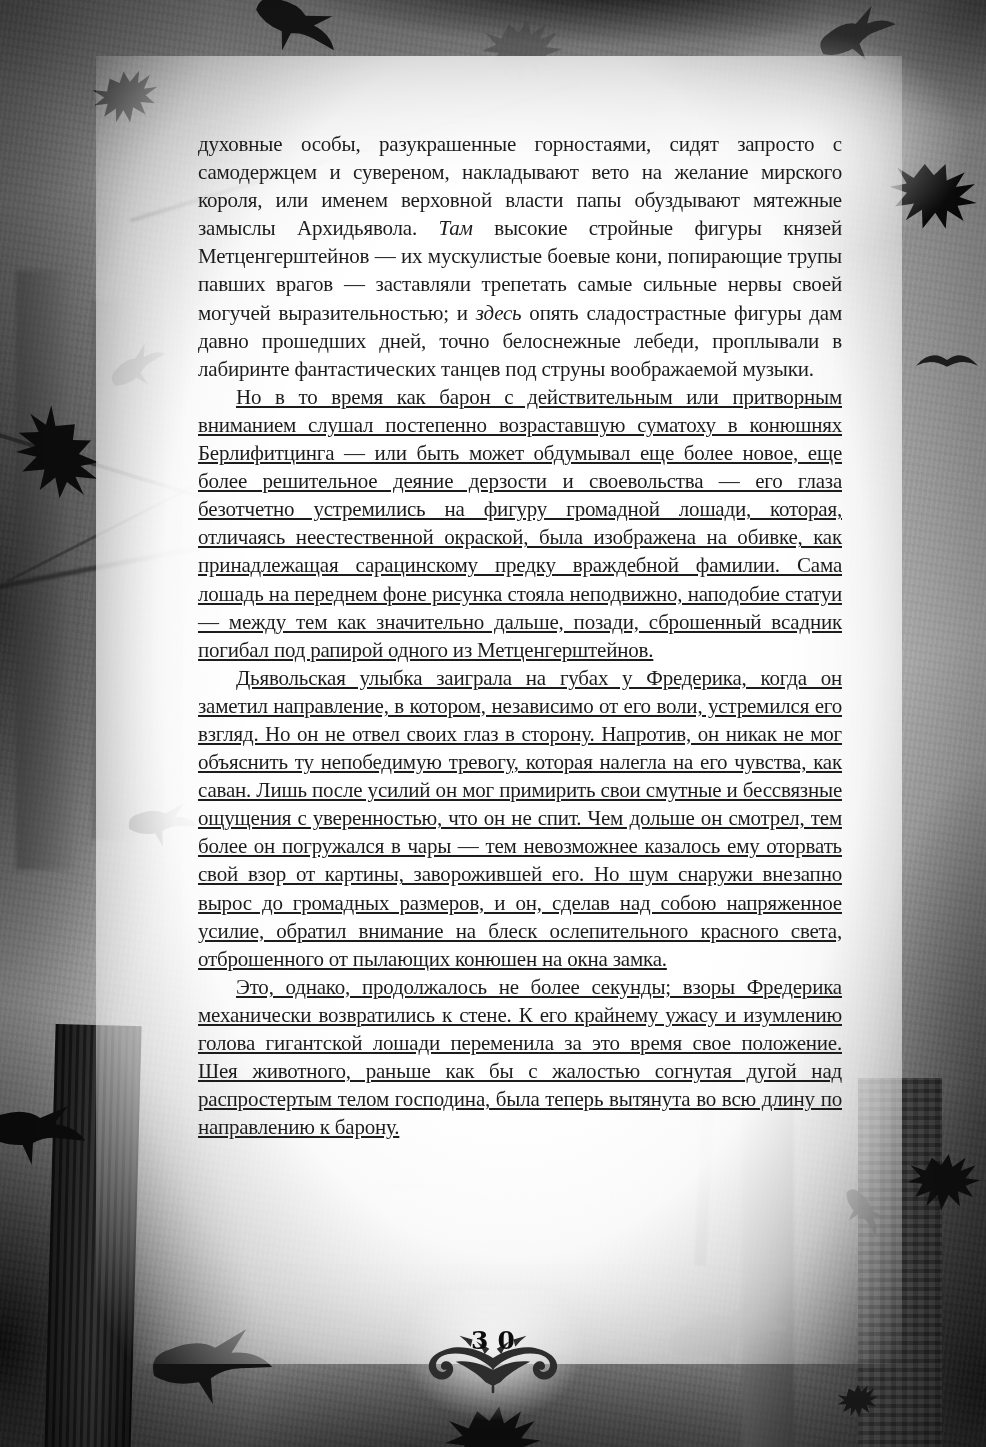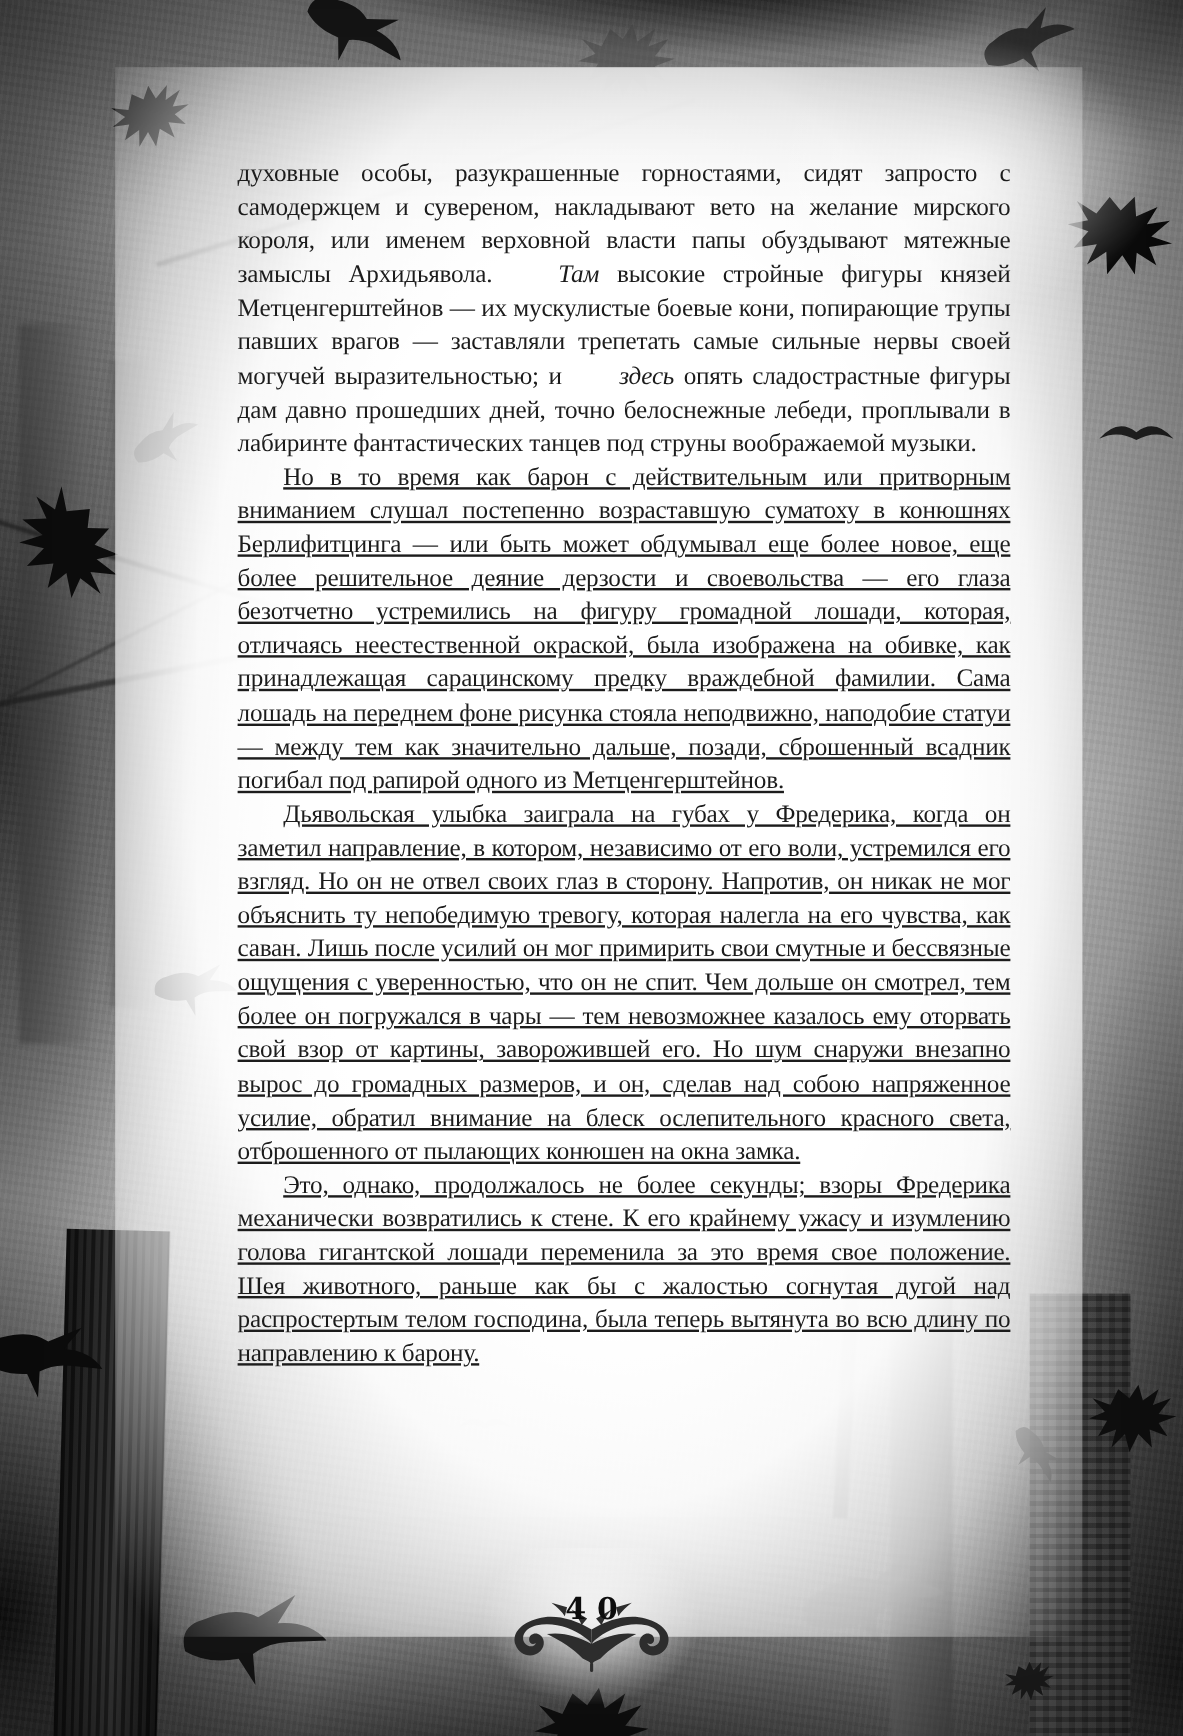--- a/index.html
+++ b/index.html
@@ -49,21 +49,21 @@
   .glow-footer{position:absolute;left:403px;top:1290px;width:180px;height:130px;z-index:4;pointer-events:none;
     background:radial-gradient(ellipse at 50% 45%, rgba(255,255,255,.95), rgba(255,255,255,0) 72%);}
   .vignette{position:absolute;inset:0;z-index:4;pointer-events:none;box-shadow:inset 0 0 140px 28px rgba(0,0,0,.35);}
   .text-block{
     position:absolute;left:198px;top:130px;width:644px;z-index:5;
     font-size:21px;line-height:28.1px;letter-spacing:-.2px;
     color:#1c1c1c;text-align:justify;
   }
   .para{margin:0;}
   .para.indent{text-indent:38px;text-decoration:underline;}
-  .it{font-style:italic;margin-left:40px;}
+  .it{font-style:italic;}
   .flourish-wrap{position:absolute;left:50%;top:1320px;transform:translateX(-50%);z-index:8;}
   .pagenum{position:absolute;left:50%;top:1326px;transform:translateX(-50%);z-index:9;
     font-family:"DejaVu Serif",serif;font-size:25px;font-weight:bold;color:#0d0d0d;
     letter-spacing:9px;padding-left:9px;white-space:nowrap;}
 </style>
 </head>
 <body>
 
 <svg width="0" height="0" style="position:absolute">
   <defs>
@@ -160,15 +160,15 @@
           <path d="M100 53 C88 46 74 42 60 44 C72 50 84 57 92 66 L100 70 Z"></path>
           <path d="M96 30 L82 22 Q89 30 91 36 Z"></path>
           <path d="M78 20 L64 16 Q72 22 76 28 Z"></path>
         </g>
         <use href="#flourish-left" transform="translate(200,0) scale(-1,1)"></use>
         <path d="M100 52 L90 60 Q97 64 100 73 Q103 64 110 60 Z"></path>
         <rect x="98.6" y="70" width="2.8" height="8" rx="1.4"></rect>
       </g>
     </svg>
   </div>
-  <div class="pagenum">40</div>
+  <div class="pagenum">30</div>
 
 </div>
 
 </body></html>

